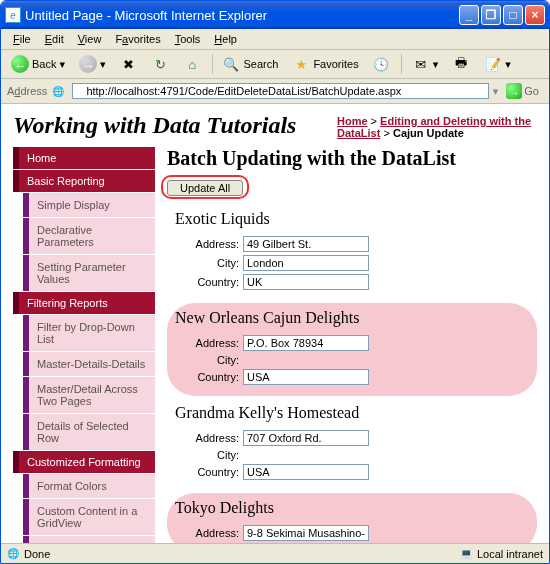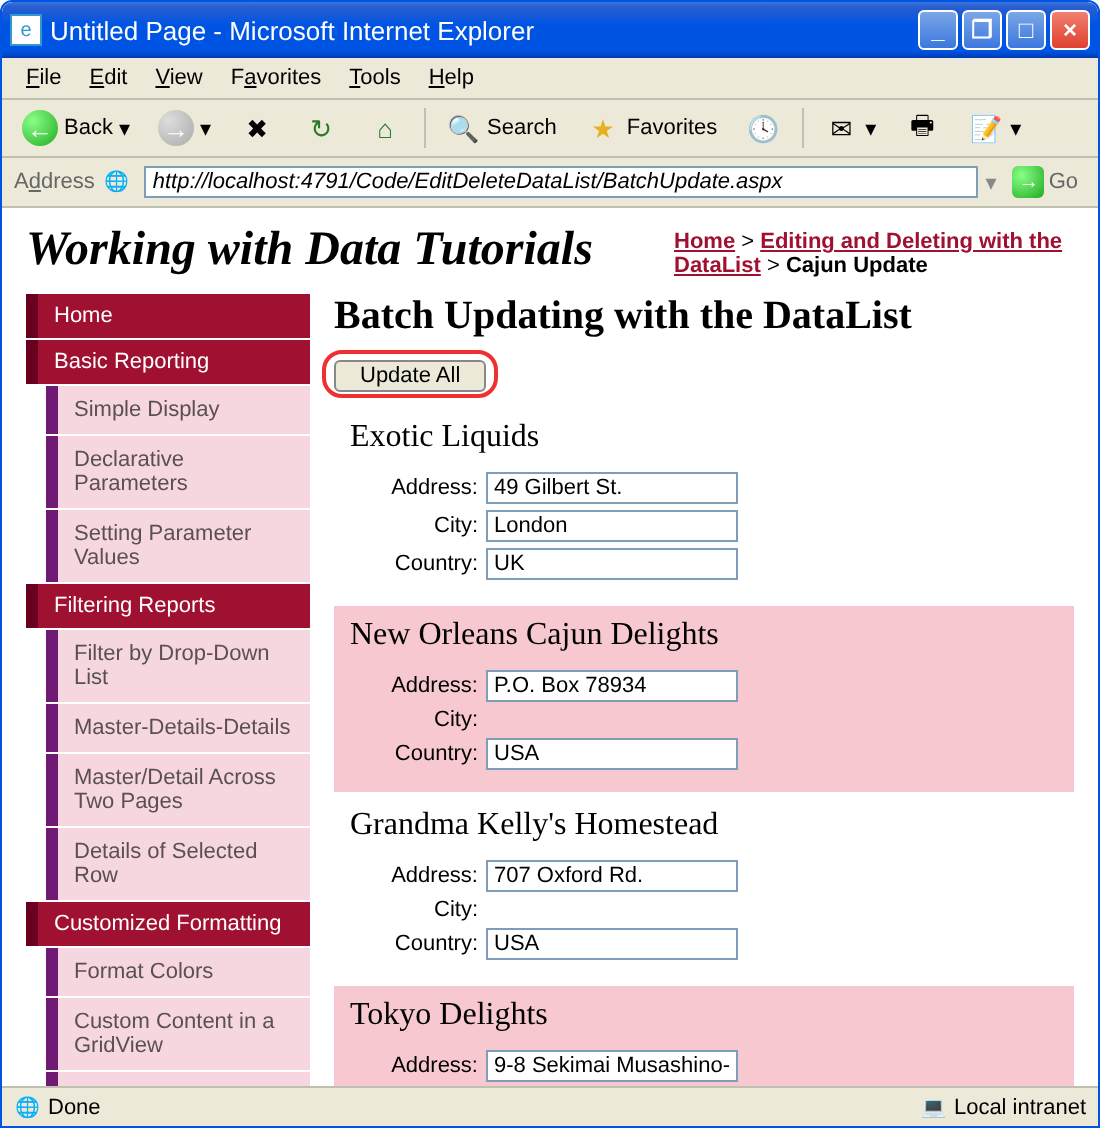--- a/index.html
+++ b/index.html
@@ -14,41 +14,41 @@
 .menubar { background: #ece9d8; padding: 2px 6px; display: flex; gap: 2px; font-size: 11px; border-bottom: 1px solid #c0c0b0; }
 .menubar span { padding: 2px 6px; cursor: default; }
 .menubar u { text-decoration: underline; }
 .toolbar { background: #ece9d8; padding: 3px 6px; display: flex; align-items: center; gap: 6px; border-bottom: 1px solid #c0c0b0; }
 .tbtn { display: flex; align-items: center; gap: 3px; padding: 2px 4px; font-size: 11px; cursor: pointer; }
 .ticon { width: 18px; height: 18px; display: inline-flex; align-items: center; justify-content: center; font-size: 13px; }
 .ticon.back { background: radial-gradient(circle at 30% 30%, #8f8, #2a2); border-radius: 50%; color: #fff; }
 .ticon.fwd { background: radial-gradient(circle at 30% 30%, #ddd, #aaa); border-radius: 50%; color: #fff; }
 .sep { width: 1px; height: 20px; background: #c0c0b0; }
 .addrbar { background: #ece9d8; padding: 3px 6px; display: flex; align-items: center; gap: 4px; border-bottom: 1px solid #c0c0b0; font-size: 11px; color: #666; }
-.addrbar input { flex: 1; font-size: 11px; padding: 1px 3px; border: 1px solid #7f9db9; font-style: italic; }
+.addrbar input { flex: 1; font-size: 11px; padding: 1px 13px; border: 1px solid #7f9db9; }
 .gobtn { display: flex; align-items: center; gap: 2px; padding: 1px 4px; cursor: pointer; }
 .goicon { width: 16px; height: 16px; background: radial-gradient(circle at 30% 30%, #8f8, #2a2); border-radius: 3px; display: flex; align-items: center; justify-content: center; color: #fff; font-size: 10px; }
 .content { background: #fff; height: 439px; overflow: auto; position: relative; }
 .page { padding: 8px 12px; }
 .pagetop { display: flex; align-items: flex-end; gap: 18px; margin-bottom: 8px; }
 .pagetitle { font-family: Georgia, serif; font-size: 24px; font-style: italic; font-weight: bold; flex: 1; }
 .breadcrumb { font-size: 11px; text-align: left; max-width: 200px; }
 .breadcrumb a { color: #a01030; font-weight: bold; text-decoration: underline; }
 .breadcrumb .cur { font-weight: bold; }
 .layout { display: flex; gap: 12px; }
 .sidebar { width: 142px; flex-shrink: 0; }
 .nav-h, .nav-g { background: #a01030; color: #fff; font-size: 11px; padding: 5px 8px; border-left: 6px solid #6a0020; margin-bottom: 1px; cursor: pointer; }
 .nav-i { background: #f7d7df; color: #5a5050; font-size: 11px; padding: 6px 8px; border-left: 6px solid #701a75; margin-bottom: 1px; margin-left: 10px; cursor: pointer; }
 .main { flex: 1; }
 .main h1 { font-family: Georgia, serif; font-size: 20px; font-weight: bold; margin-bottom: 10px; }
 .upbtn-wrap { margin-bottom: 8px; }
 .upbtn { font-size: 11px; padding: 1px 12px; background: #ece9d8; border: 1px solid #888; border-radius: 3px; cursor: pointer; }
 .highlight-ring { position: absolute; border: 2px solid #f03030; border-radius: 10px; pointer-events: none; }
 .item { padding: 6px 8px 8px; margin-bottom: 2px; }
-.item.alt { background: #f8c8d0; }
+.item.alt { background: #f8c8d0; border-radius: 28px; }
 .item-name { font-family: Georgia, serif; font-size: 16px; margin-bottom: 8px; }
 .frow { display: flex; align-items: center; margin-bottom: 3px; }
 .flabel { width: 68px; text-align: right; font-weight: normal; font-size: 11px; padding-right: 4px; }
 .finput { width: 126px; font-size: 11px; padding: 1px 3px; border: 1px solid #7f9db9; }
 .statusbar { background: #ece9d8; border-top: 1px solid #c0c0b0; padding: 2px 6px; display: flex; align-items: center; font-size: 11px; position: absolute; bottom: 0; left: 0; right: 0; height: 20px; }
 .statusbar .sflex { flex: 1; }
 .sicon { width: 14px; height: 14px; margin-right: 3px; display: inline-flex; align-items: center; justify-content: center; font-size: 10px; }
 </style>
 </head>
 <body>

